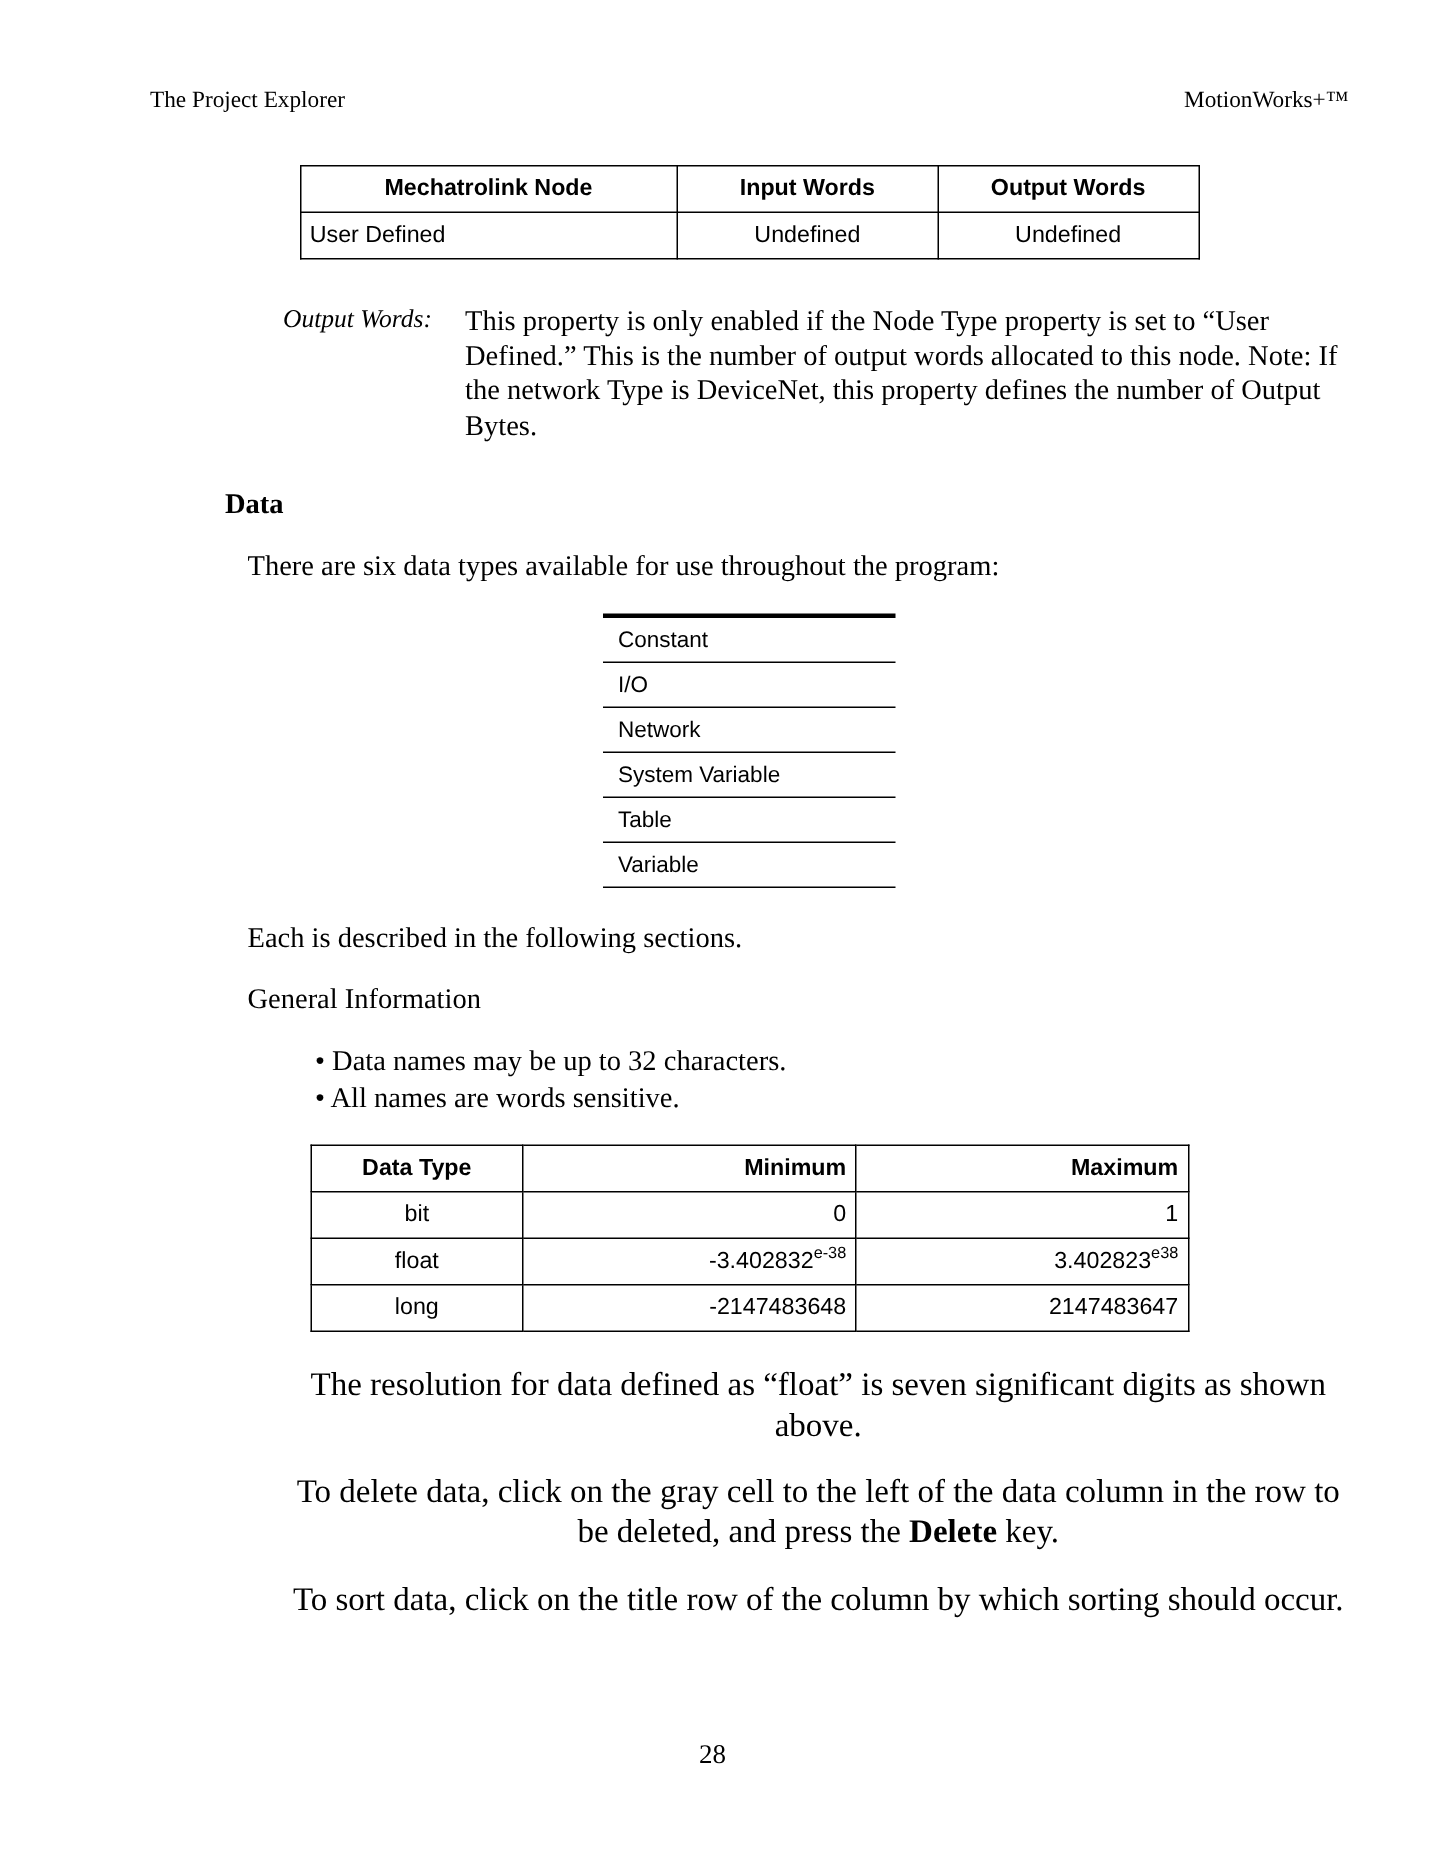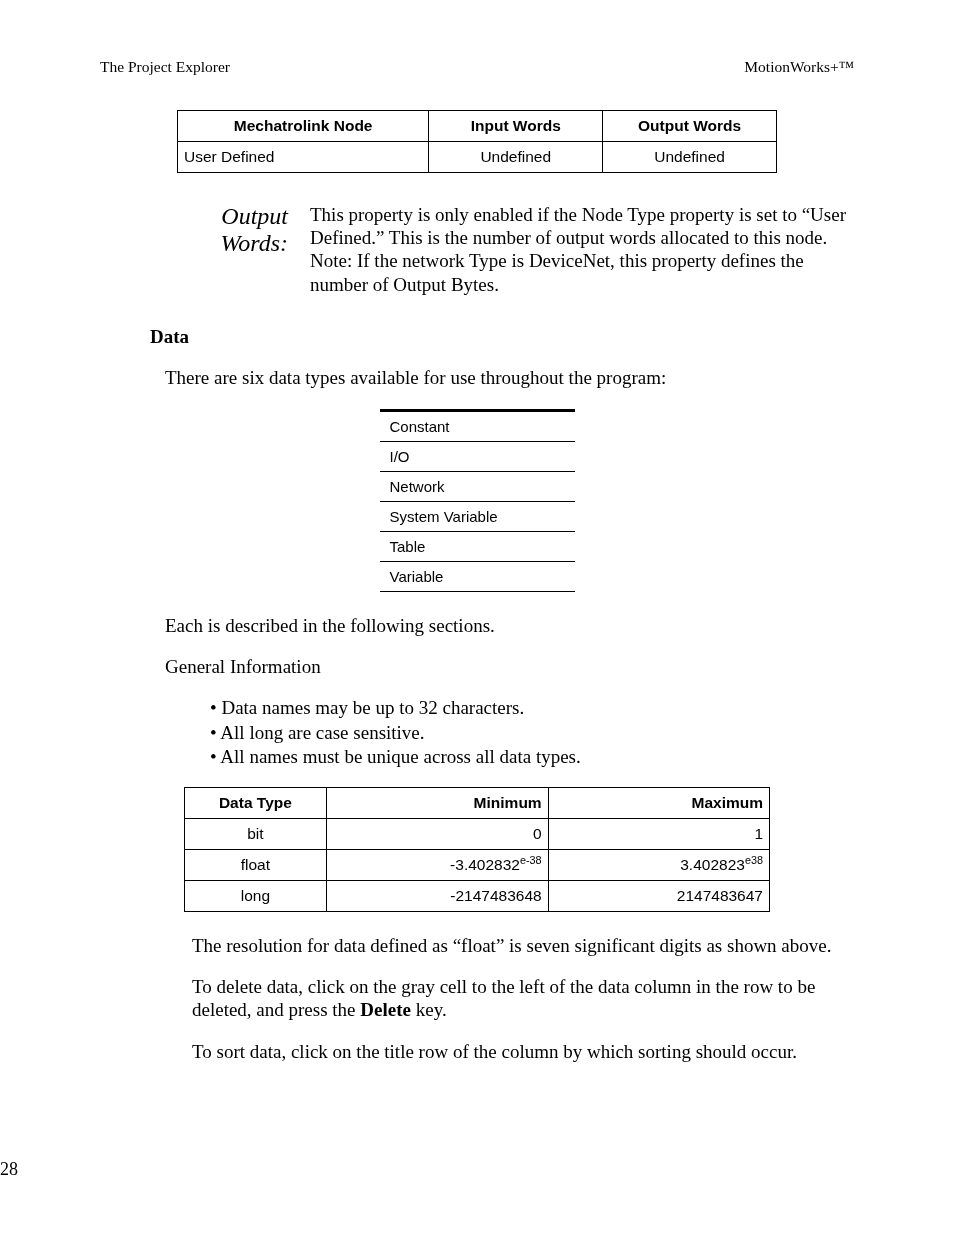--- a/index.html
+++ b/index.html
@@ -10,21 +10,21 @@
     height: 1235px;
     background: #fff;
     font-family: "Times New Roman", Times, serif;
     color: #000;
   }
   .page {
     position: relative;
     width: 954px;
     height: 1235px;
     box-sizing: border-box;
-    padding: 58px 100px 0 100px;
+    padding: 58px 55px 0 100px;
   }
   .running-head {
     display: flex;
     justify-content: space-between;
     font-size: 15.5px;
     margin-bottom: 34px;
   }
   
   table { border-collapse: collapse; }
   .tbl1 {
@@ -44,44 +44,45 @@
   .tbl1 .col-io   { text-align: center; width: 172px; }
 
   .def-block {
     display: flex;
     margin: 0 0 30px 0;
     padding-left: 55px;
   }
   .def-term {
     flex: 0 0 133px;
     font-style: italic;
-    font-size: 24px;
+    font-size: 17px;
     text-align: right;
     padding-right: 22px;
   }
   .def-body {
     flex: 1 1 auto;
     font-size: 19px;
     line-height: 1.22;
   }
 
   .h-section {
     font-weight: bold;
     font-size: 19px;
     margin: 8px 0 18px 50px;
   }
   .para {
     font-size: 19px;
     line-height: 1.22;
     margin: 0 0 18px 65px;
   }
   .para-indent {
-    font-size: 19px;
+    font-size: 22px;
     line-height: 1.22;
     margin: 0 0 18px 92px;
+    text-align: center;
   }
 
   .tbl2 {
     width: 195px;
     margin: 20px auto 22px auto;
   }
   .tbl2 td {
     border-bottom: 1px solid #000;
     font-family: Arial, Helvetica, sans-serif;
     font-size: 15px;
@@ -109,20 +110,21 @@
   }
   .tbl3 th { font-weight: bold; text-align: center; }
   .tbl3 .c1 { width: 140px; text-align: center; }
   .tbl3 .c2, .tbl3 .c3 { width: 223px; text-align: right; }
   sup { font-size: 0.7em; vertical-align: super; line-height: 0; }
 
   .page-num {
     position: absolute;
     bottom: 55px;
     left: 0; right: 4px;
+    text-align: center;
     font-size: 18px;
   }
 </style>
 </head>
 <body>
 
 <div class="page">
 
   <div class="running-head">
     <span>The Project Explorer</span>
@@ -175,22 +177,21 @@
         </tr>
   </tbody>
     </table>
 
   <div class="para">Each is described in the following sections.</div>
 
   <div class="para">General Information</div>
 
   <div class="bullets">
     <div>Data names may be up to 32 characters.</div>
-    <div>All long are case sensitive.</div>
-    <div>All names must be unique across all data types.</div>
+    <div>All names are words sensitive.</div>
   </div>
 
   <table class="tbl3">
     <tbody>
         <tr>
       <th class="c1">Data Type</th>
       <th class="c2">Minimum</th>
       <th class="c3">Maximum</th>
     </tr>
     <tr>

